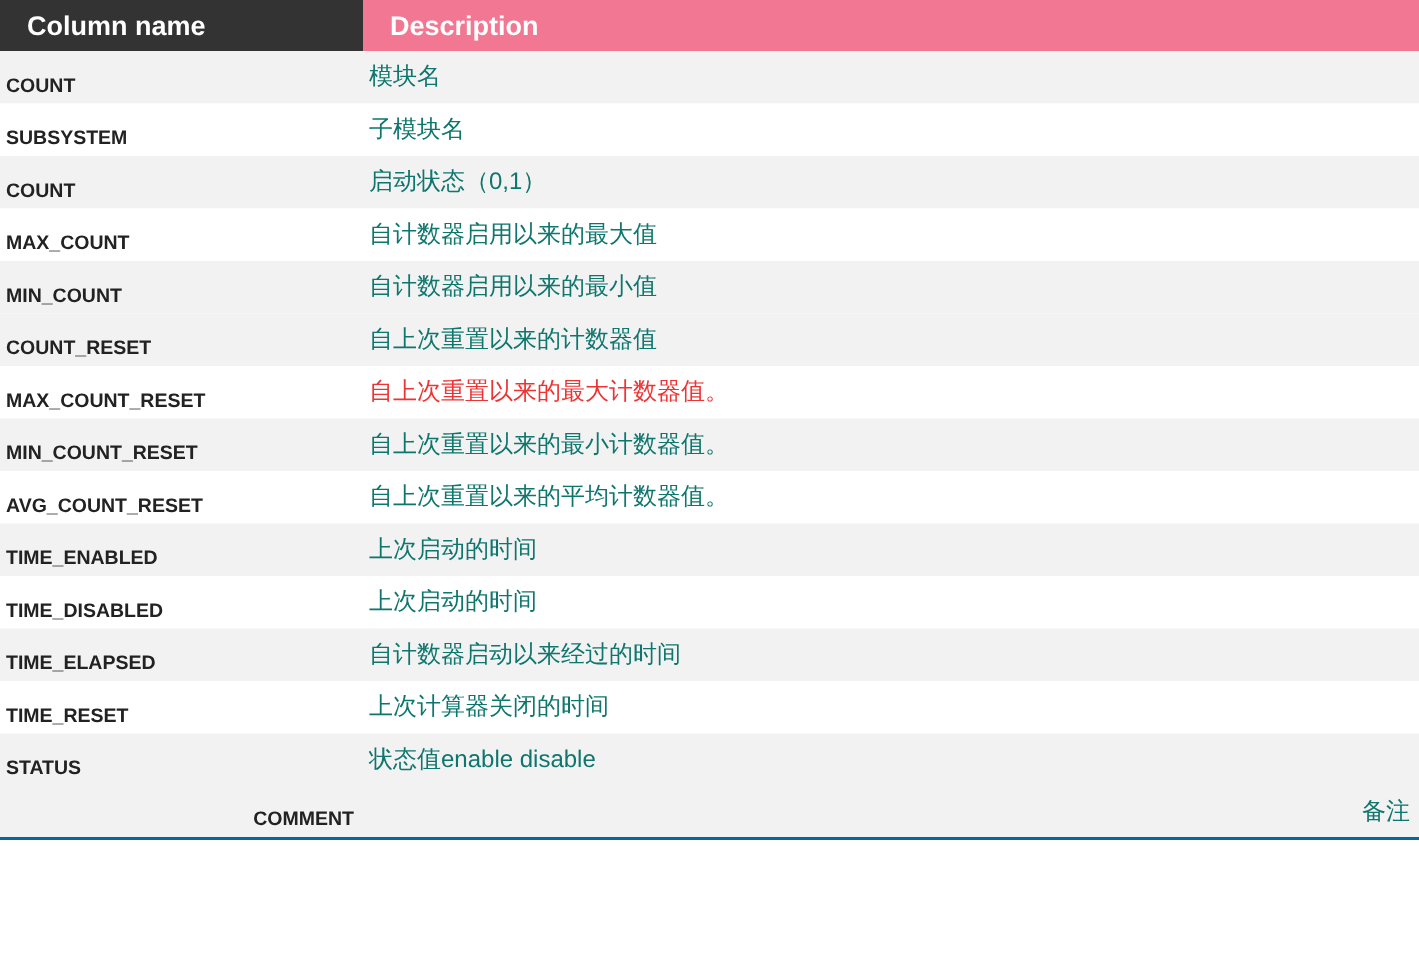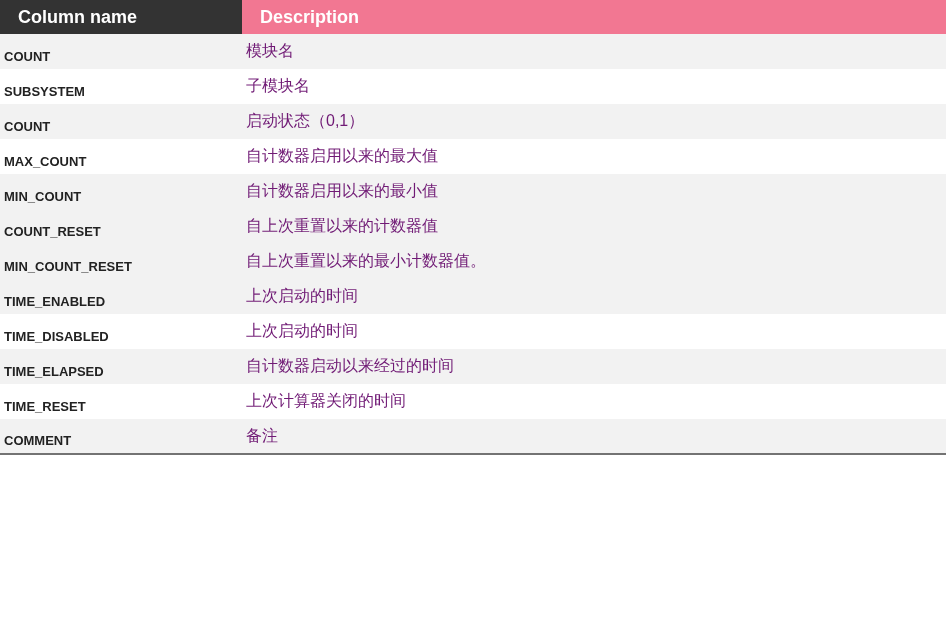--- a/index.html
+++ b/index.html
@@ -40,34 +40,35 @@
     td.name-cell {
       font-weight: bold;
       font-size: 13px;
       color: #222;
       font-family: Arial, sans-serif;
       vertical-align: bottom;
       padding-bottom: 5px;
     }
     td.desc-cell {
       font-size: 16px;
-      color: #701a75;
+      color: #0f766e;
       font-family: "Microsoft YaHei", Arial, sans-serif;
     }
     tr.odd td {
       background: #f2f2f2;
     }
     tr.even td {
       background: #fff;
     }
     td.desc-cell.highlight {
       color: #ee3333;
     }
     .bottom-border {
-      border-bottom: 2px solid #737373;
+      border-bottom: 2px solid #0369a1;
+      text-align: right;
     }
   </style>
 </head>
 <body>
 
 <table>
   <thead>
     <tr>
       <th class="col-name">Column name</th>
       <th class="col-desc">Description</th>
@@ -91,38 +92,50 @@
         <td class="desc-cell">自计数器启用以来的最大值</td>
       </tr>
       <tr class="odd">
         <td class="name-cell">MIN_COUNT</td>
         <td class="desc-cell">自计数器启用以来的最小值</td>
       </tr>
       <tr class="odd">
         <td class="name-cell">COUNT_RESET</td>
         <td class="desc-cell">自上次重置以来的计数器值</td>
       </tr>
+      <tr class="even">
+        <td class="name-cell">MAX_COUNT_RESET</td>
+        <td class="desc-cell highlight">自上次重置以来的最大计数器值。</td>
+      </tr>
       <tr class="odd">
         <td class="name-cell">MIN_COUNT_RESET</td>
         <td class="desc-cell">自上次重置以来的最小计数器值。</td>
+      </tr>
+      <tr class="even">
+        <td class="name-cell">AVG_COUNT_RESET</td>
+        <td class="desc-cell">自上次重置以来的平均计数器值。</td>
       </tr>
       <tr class="odd">
         <td class="name-cell">TIME_ENABLED</td>
         <td class="desc-cell">上次启动的时间</td>
       </tr>
       <tr class="even">
         <td class="name-cell">TIME_DISABLED</td>
         <td class="desc-cell">上次启动的时间</td>
       </tr>
       <tr class="odd">
         <td class="name-cell">TIME_ELAPSED</td>
         <td class="desc-cell">自计数器启动以来经过的时间</td>
       </tr>
       <tr class="even">
         <td class="name-cell">TIME_RESET</td>
         <td class="desc-cell">上次计算器关闭的时间</td>
       </tr>
       <tr class="odd">
+        <td class="name-cell">STATUS</td>
+        <td class="desc-cell">状态值enable disable</td>
+      </tr>
+      <tr class="odd">
         <td class="name-cell bottom-border">COMMENT</td>
         <td class="desc-cell bottom-border">备注</td>
       </tr>
     </tbody>
 </table>
 
 </body></html>

